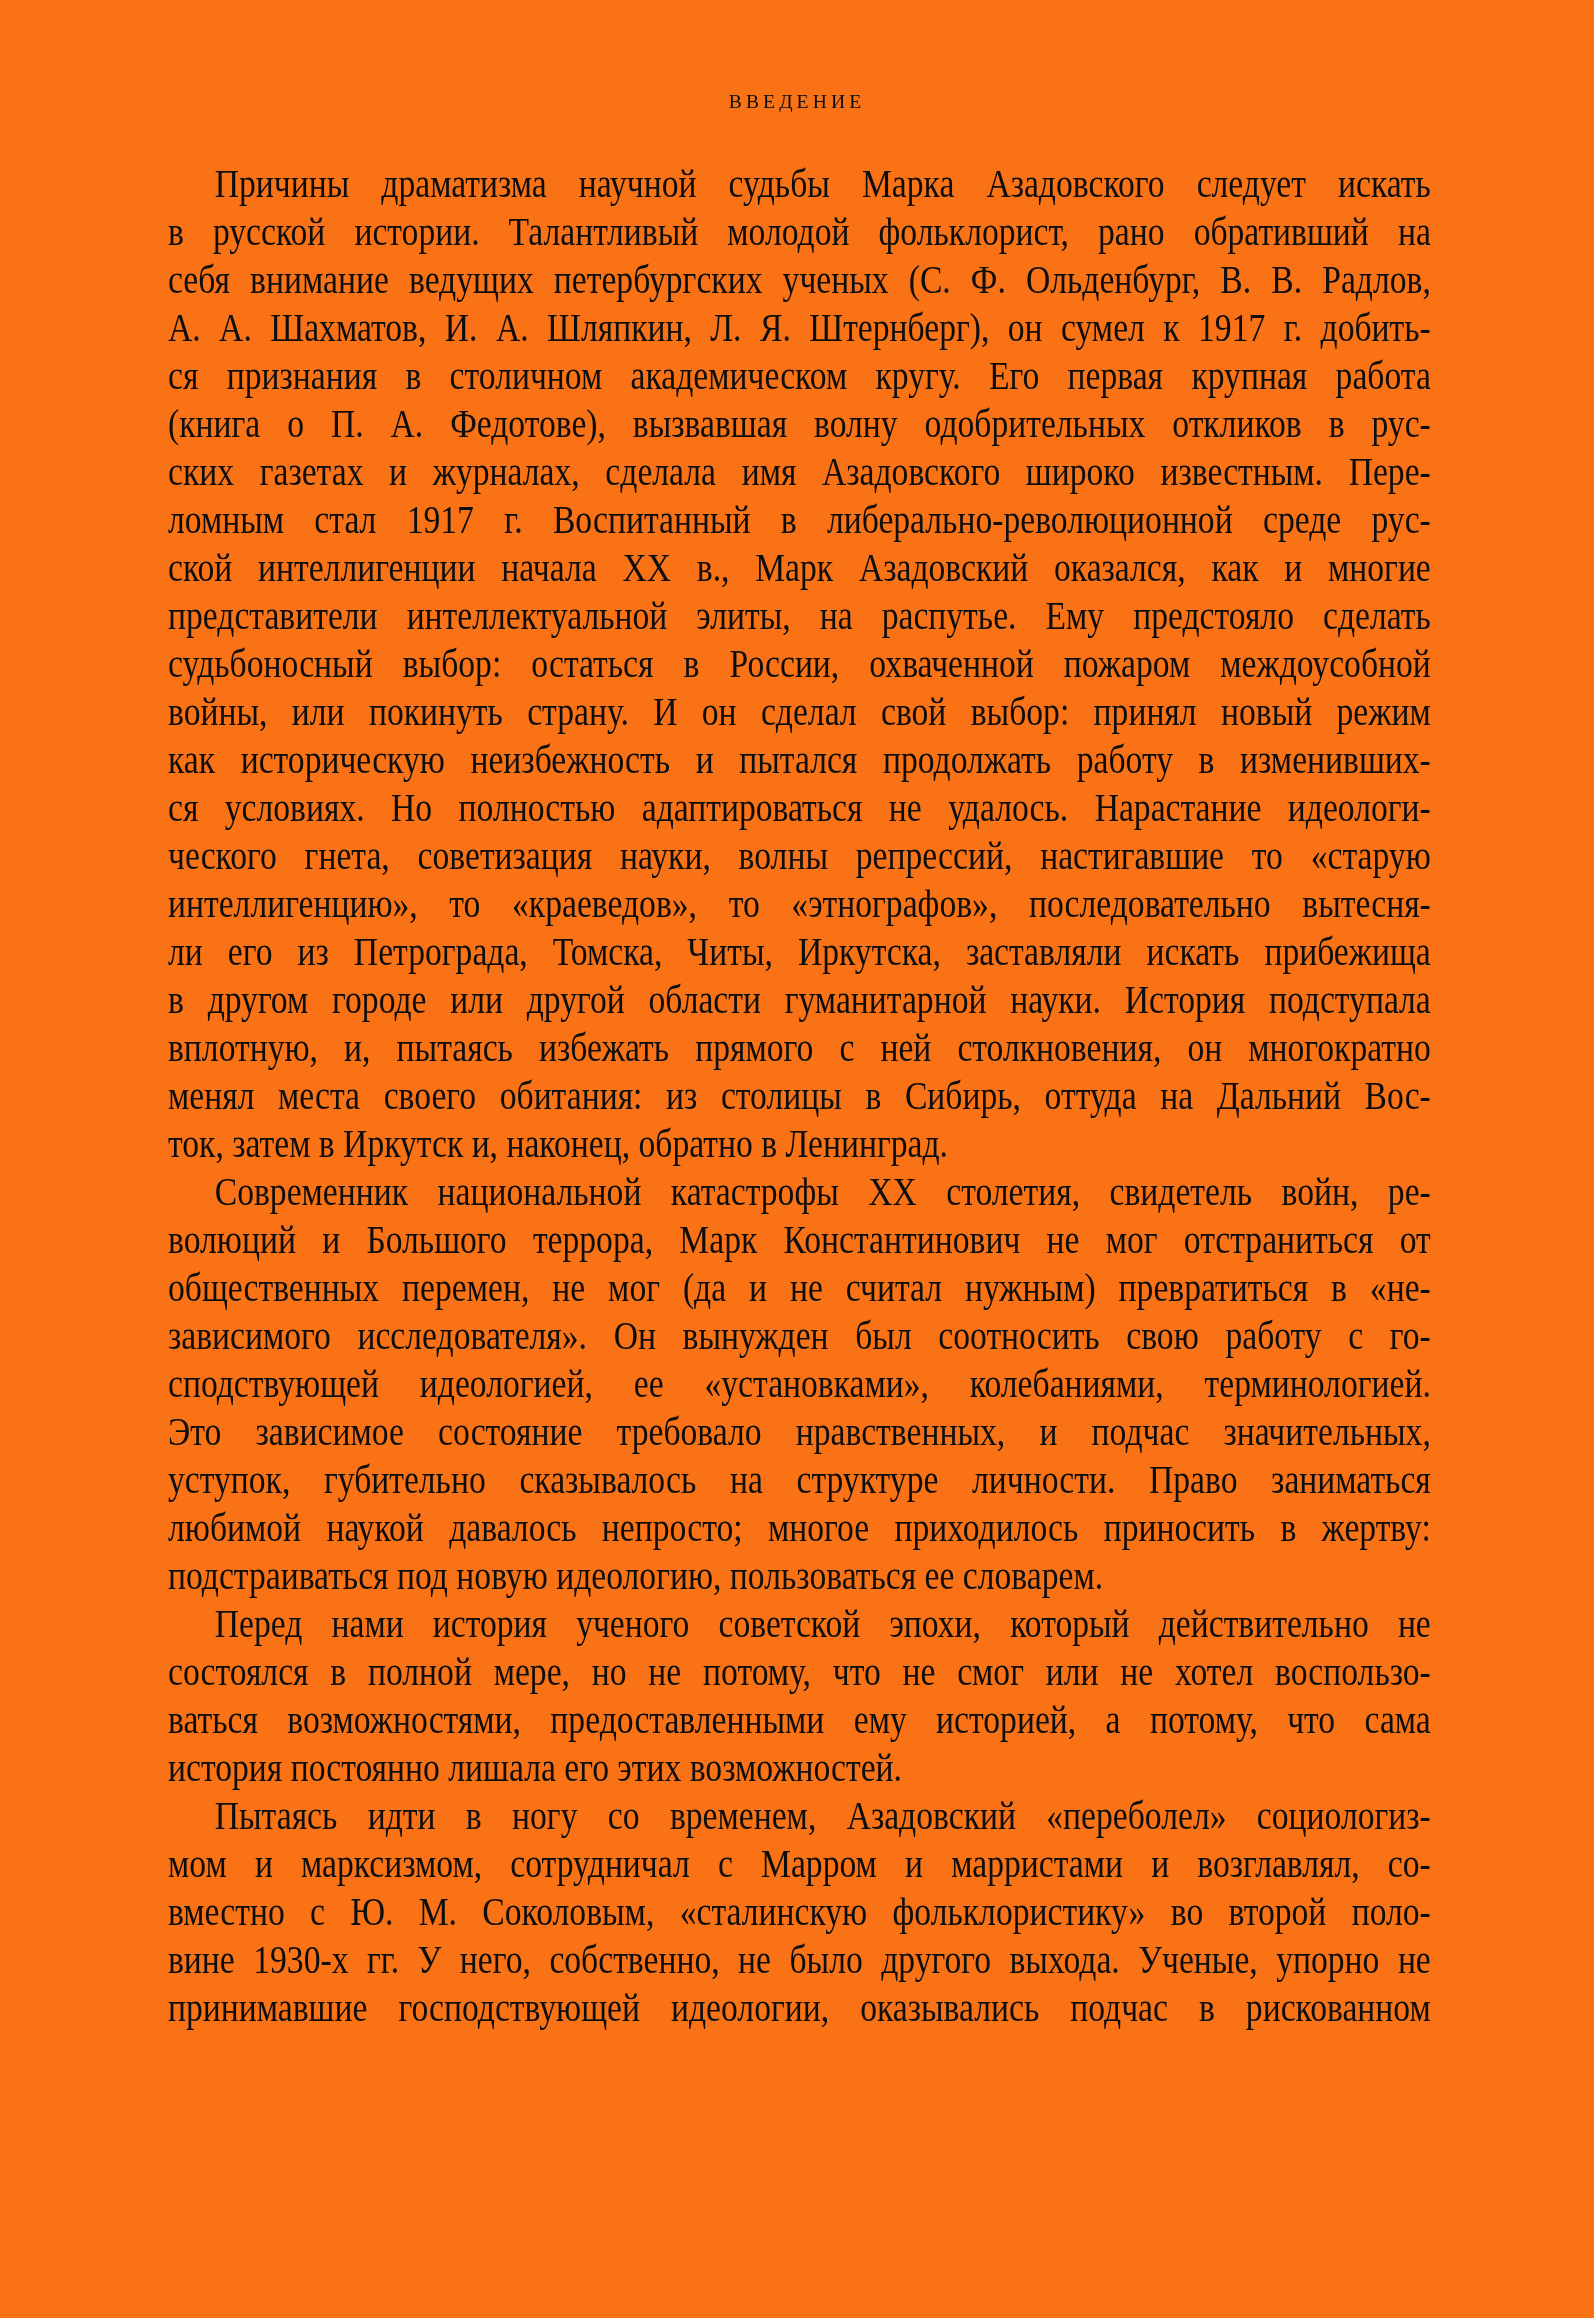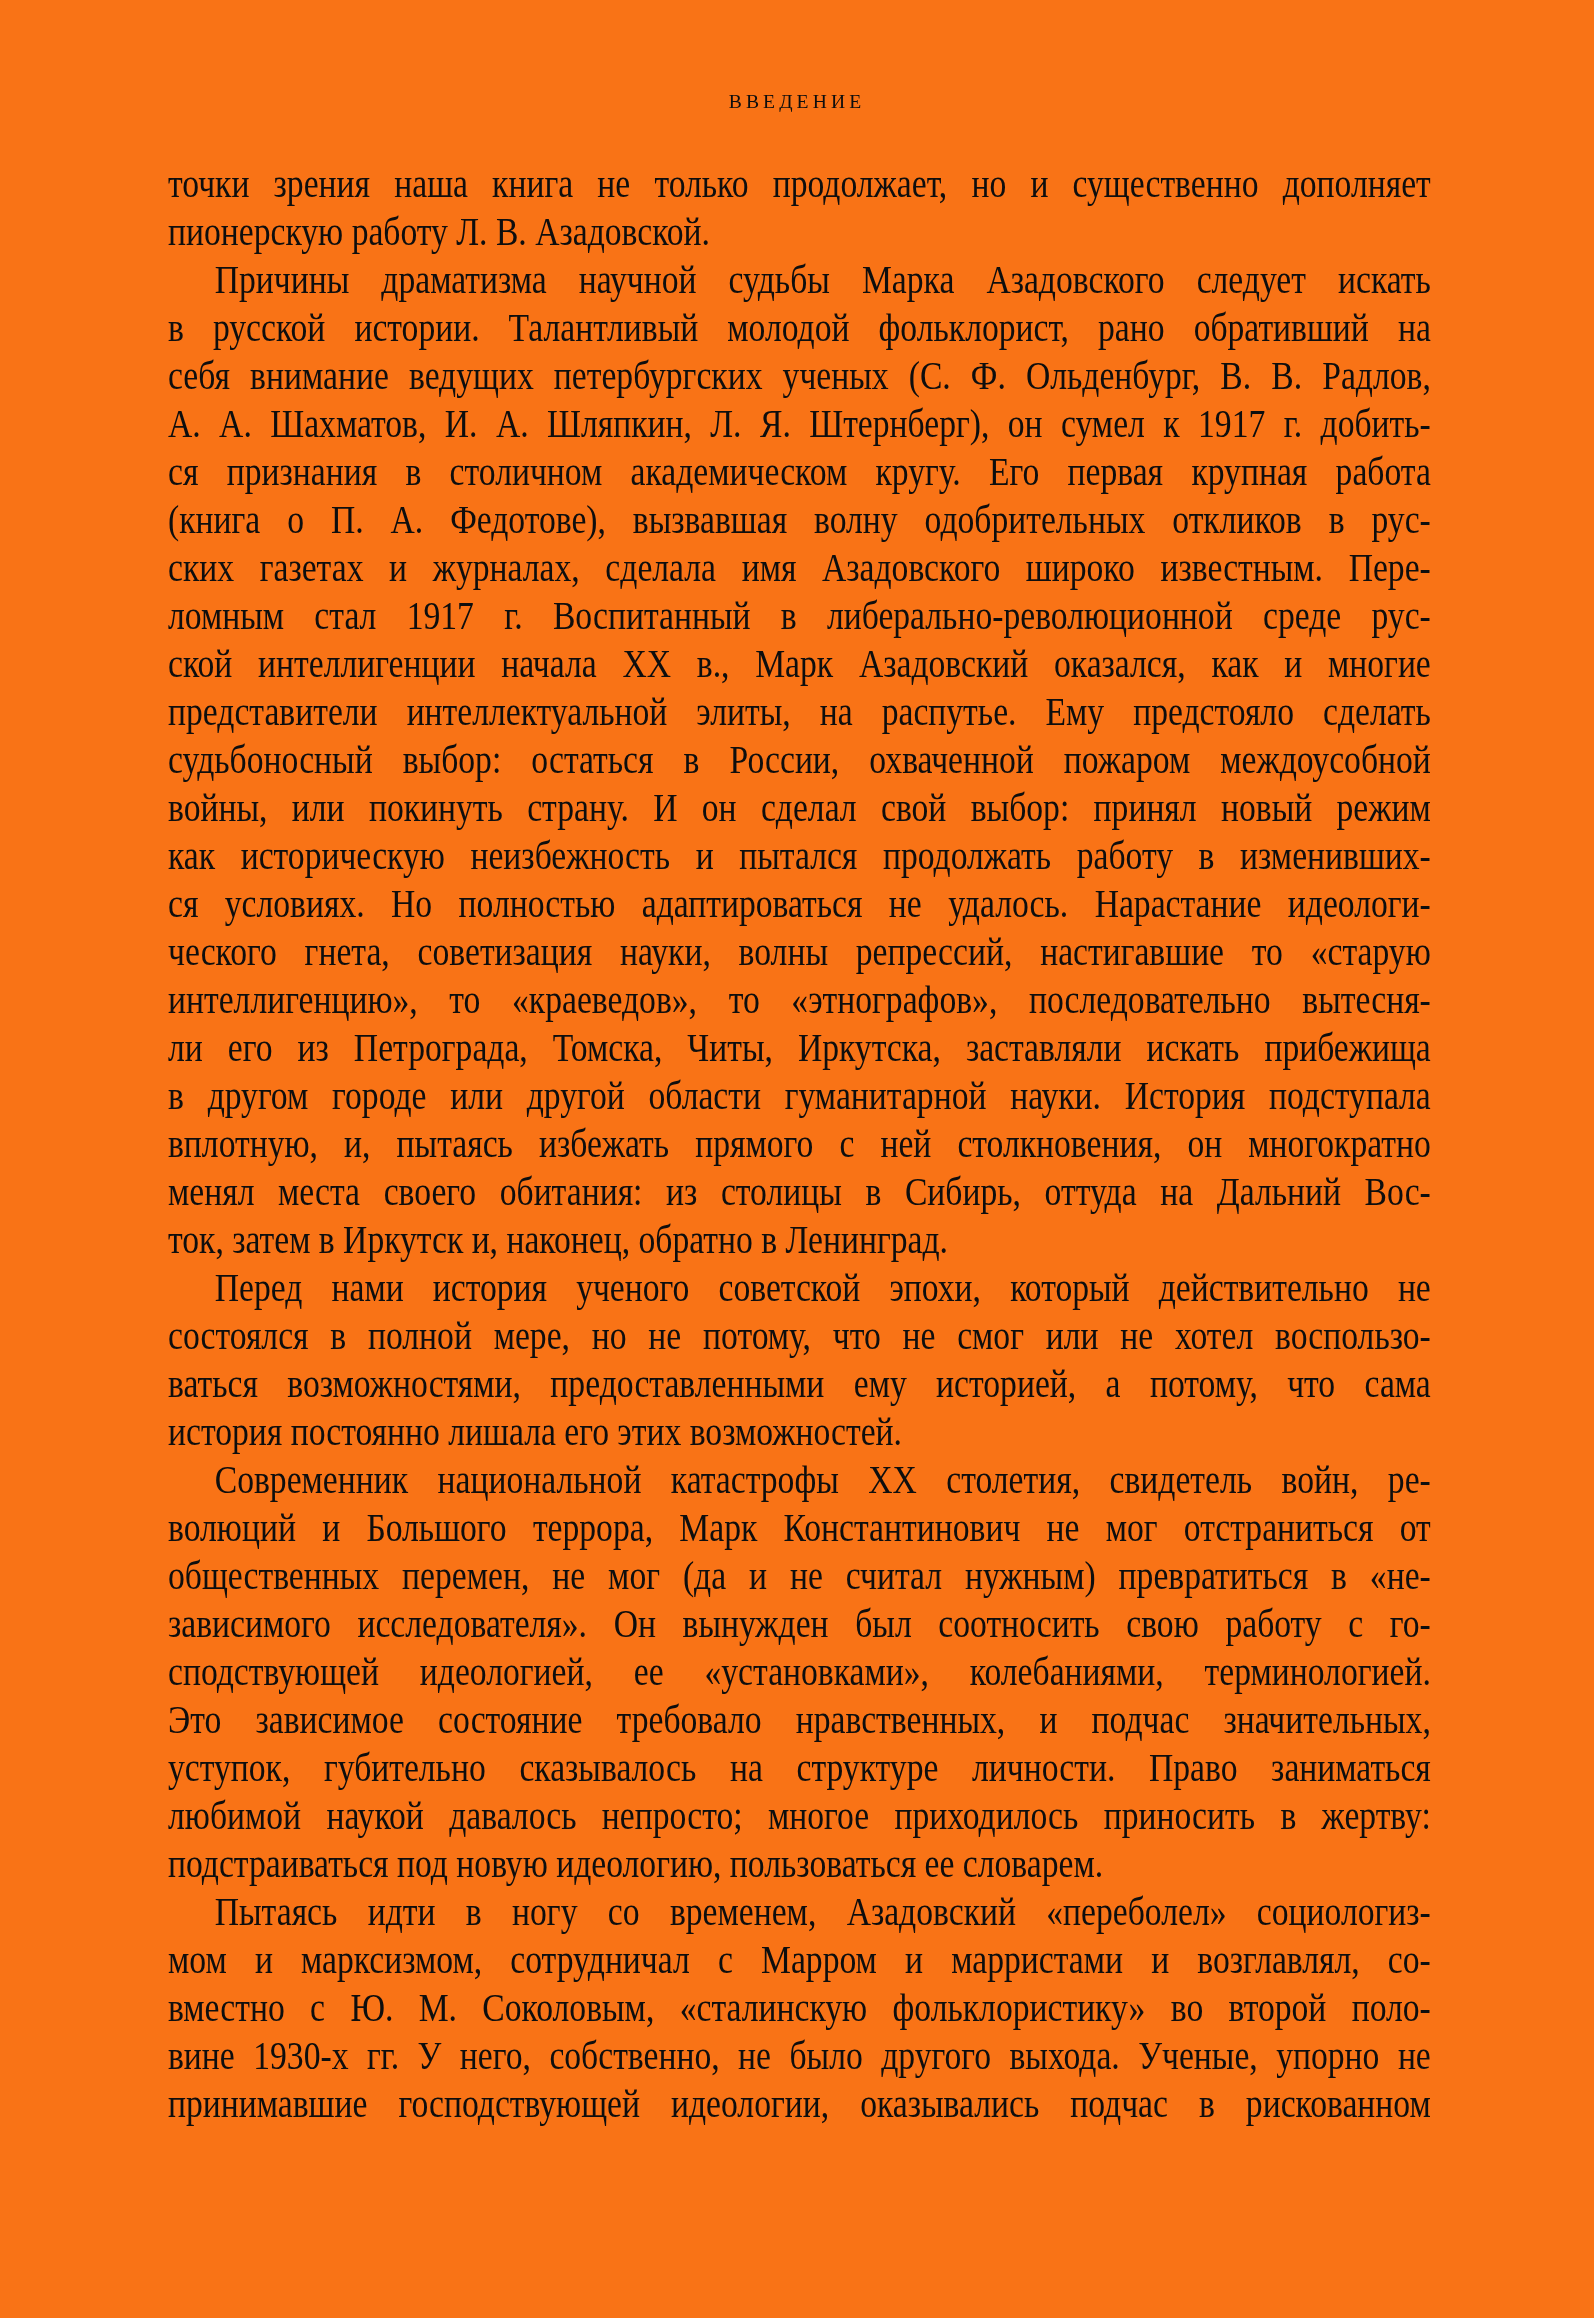--- a/index.html
+++ b/index.html
@@ -61,24 +61,20 @@
   }
 </style>
 </head>
 <body>
 
 <div class="page">
   <div class="running-head">ВВЕДЕНИЕ</div>
 
   <div class="text-block">
       <div class="para">
-        <div class="line">точки зрения наша книга не только продолжает, но и существенно дополняет</div>
-        <div class="line flush">пионерскую работу Л. В. Азадовской.</div>
-      </div>
-      <div class="para">
         <div class="line indent">Причины драматизма научной судьбы Марка Азадовского следует искать</div>
         <div class="line">в русской истории. Талантливый молодой фольклорист, рано обративший на</div>
         <div class="line">себя внимание ведущих петербургских ученых (С. Ф. Ольденбург, В. В. Радлов,</div>
         <div class="line">А. А. Шахматов, И. А. Шляпкин, Л. Я. Штернберг), он сумел к 1917 г. добить-</div>
         <div class="line">ся признания в столичном академическом кругу. Его первая крупная работа</div>
         <div class="line">(книга о П. А. Федотове), вызвавшая волну одобрительных откликов в рус-</div>
         <div class="line">ских газетах и журналах, сделала имя Азадовского широко известным. Пере-</div>
         <div class="line">ломным стал 1917 г. Воспитанный в либерально-революционной среде рус-</div>
         <div class="line">ской интеллигенции начала XX в., Марк Азадовский оказался, как и многие</div>
         <div class="line">представители интеллектуальной элиты, на распутье. Ему предстояло сделать</div>
@@ -88,35 +84,35 @@
         <div class="line">ся условиях. Но полностью адаптироваться не удалось. Нарастание идеологи-</div>
         <div class="line">ческого гнета, советизация науки, волны репрессий, настигавшие то «старую</div>
         <div class="line">интеллигенцию», то «краеведов», то «этнографов», последовательно вытесня-</div>
         <div class="line">ли его из Петрограда, Томска, Читы, Иркутска, заставляли искать прибежища</div>
         <div class="line">в другом городе или другой области гуманитарной науки. История подступала</div>
         <div class="line">вплотную, и, пытаясь избежать прямого с ней столкновения, он многократно</div>
         <div class="line">менял места своего обитания: из столицы в Сибирь, оттуда на Дальний Вос-</div>
         <div class="line flush">ток, затем в Иркутск и, наконец, обратно в Ленинград.</div>
       </div>
       <div class="para">
-        <div class="line indent">Перед нами история ученого советской эпохи, который действительно не</div>
-        <div class="line">состоялся в полной мере, но не потому, что не смог или не хотел воспользо-</div>
-        <div class="line">ваться возможностями, предоставленными ему историей, а потому, что сама</div>
-        <div class="line flush">история постоянно лишала его этих возможностей.</div>
-      </div>
-      <div class="para">
         <div class="line indent">Современник национальной катастрофы XX столетия, свидетель войн, ре-</div>
         <div class="line">волюций и Большого террора, Марк Константинович не мог отстраниться от</div>
         <div class="line">общественных перемен, не мог (да и не считал нужным) превратиться в «не-</div>
         <div class="line">зависимого исследователя». Он вынужден был соотносить свою работу с го-</div>
         <div class="line">сподствующей идеологией, ее «установками», колебаниями, терминологией.</div>
         <div class="line">Это зависимое состояние требовало нравственных, и подчас значительных,</div>
         <div class="line">уступок, губительно сказывалось на структуре личности. Право заниматься</div>
         <div class="line">любимой наукой давалось непросто; многое приходилось приносить в жертву:</div>
         <div class="line flush">подстраиваться под новую идеологию, пользоваться ее словарем.</div>
+      </div>
+      <div class="para">
+        <div class="line indent">Перед нами история ученого советской эпохи, который действительно не</div>
+        <div class="line">состоялся в полной мере, но не потому, что не смог или не хотел воспользо-</div>
+        <div class="line">ваться возможностями, предоставленными ему историей, а потому, что сама</div>
+        <div class="line flush">история постоянно лишала его этих возможностей.</div>
       </div>
       <div class="para">
         <div class="line indent">Пытаясь идти в ногу со временем, Азадовский «переболел» социологиз-</div>
         <div class="line">мом и марксизмом, сотрудничал с Марром и марристами и возглавлял, со-</div>
         <div class="line">вместно с Ю. М. Соколовым, «сталинскую фольклористику» во второй поло-</div>
         <div class="line">вине 1930-х гг. У него, собственно, не было другого выхода. Ученые, упорно не</div>
         <div class="line">принимавшие господствующей идеологии, оказывались подчас в рискованном</div>
       </div>
     </div>
 

